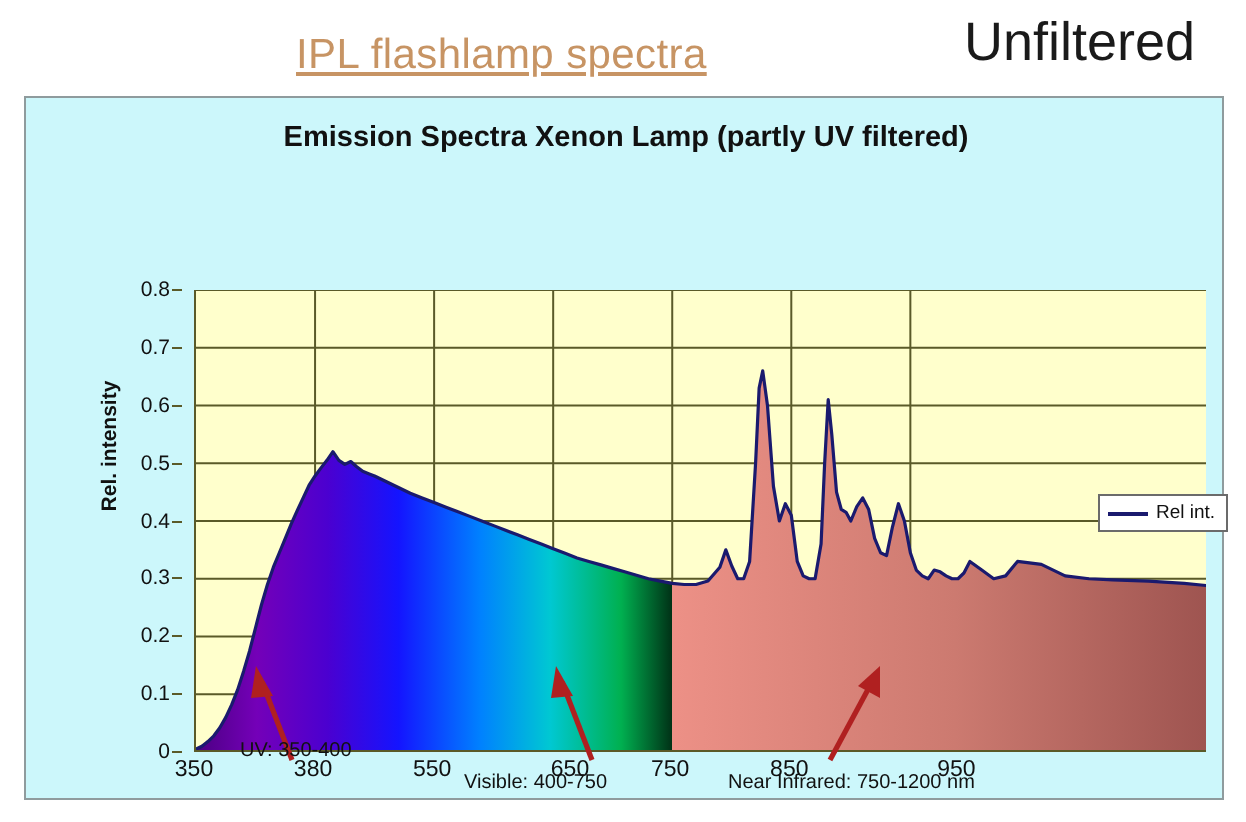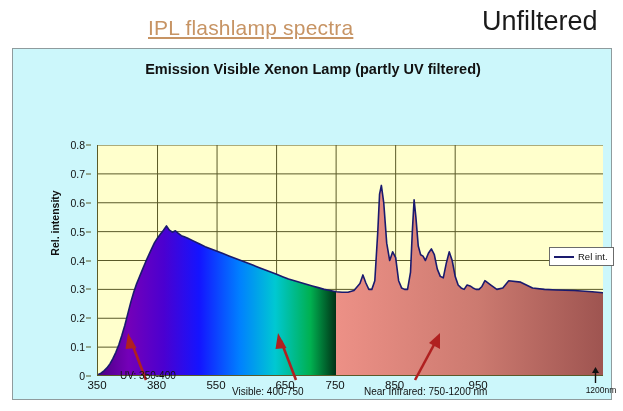--- a/index.html
+++ b/index.html
@@ -179,21 +179,21 @@
 </style>
 </head>
 <body>
 
 <div id="header-ipl-title">IPL flashlamp spectra</div>
 
 <div id="header-unfiltered-title">Unfiltered</div>
 
 <div id="chart-panel">
 
-  <div id="chart-title">Emission Visible Xenon Lamp (partly UV filtered)</div>
+  <div id="chart-title">Emission Spectra Xenon Lamp (partly UV filtered)</div>
 
   <div id="y-axis-labels">
       <div class="ytick" style="top: 231px;">0</div>
       <div class="ymark" style="top: 231px;"></div>
       <div class="ytick" style="top: 202.125px;">0.1</div>
       <div class="ymark" style="top: 202.125px;"></div>
       <div class="ytick" style="top: 173.25px;">0.2</div>
       <div class="ymark" style="top: 173.25px;"></div>
       <div class="ytick" style="top: 144.375px;">0.3</div>
       <div class="ymark" style="top: 144.375px;"></div>
@@ -273,27 +273,20 @@
   <div id="x-axis-labels">
       <div class="xtick" style="left: 0px;">350</div>
       <div class="xtick" style="left: 59.5294px;">380</div>
       <div class="xtick" style="left: 119.059px;">550</div>
       <div class="xtick" style="left: 182px; padding-left: 12px;">650</div>
       <div class="xtick" style="left: 238.118px;">750</div>
       <div class="xtick" style="left: 297.647px;">850</div>
       <div class="xtick" style="left: 357.176px; padding-left: 48px;">950</div>
     </div>
 
-  <div id="end-marker">
-    <svg class="arr" width="9" height="16" viewBox="0 0 9 16">
-      <path d="M4.5 16 L4.5 4" stroke="#111" stroke-width="1.4" fill="none"></path>
-      <path d="M4.5 0 L8 6 L1 6 Z" fill="#111"></path>
-    </svg>
-    <div class="lbl">1200nm</div>
-  </div>
 
   <div id="legend-box">
     <span class="swatch"></span>
     <span class="ltext">Rel int.</span>
   </div>
 </div>
 
 <svg id="annotation-arrows" viewBox="0 0 623 411">
   <g stroke="#b02020" stroke-width="2.6" fill="#b02020">
     <path d="M146,380 L131,341"></path>

